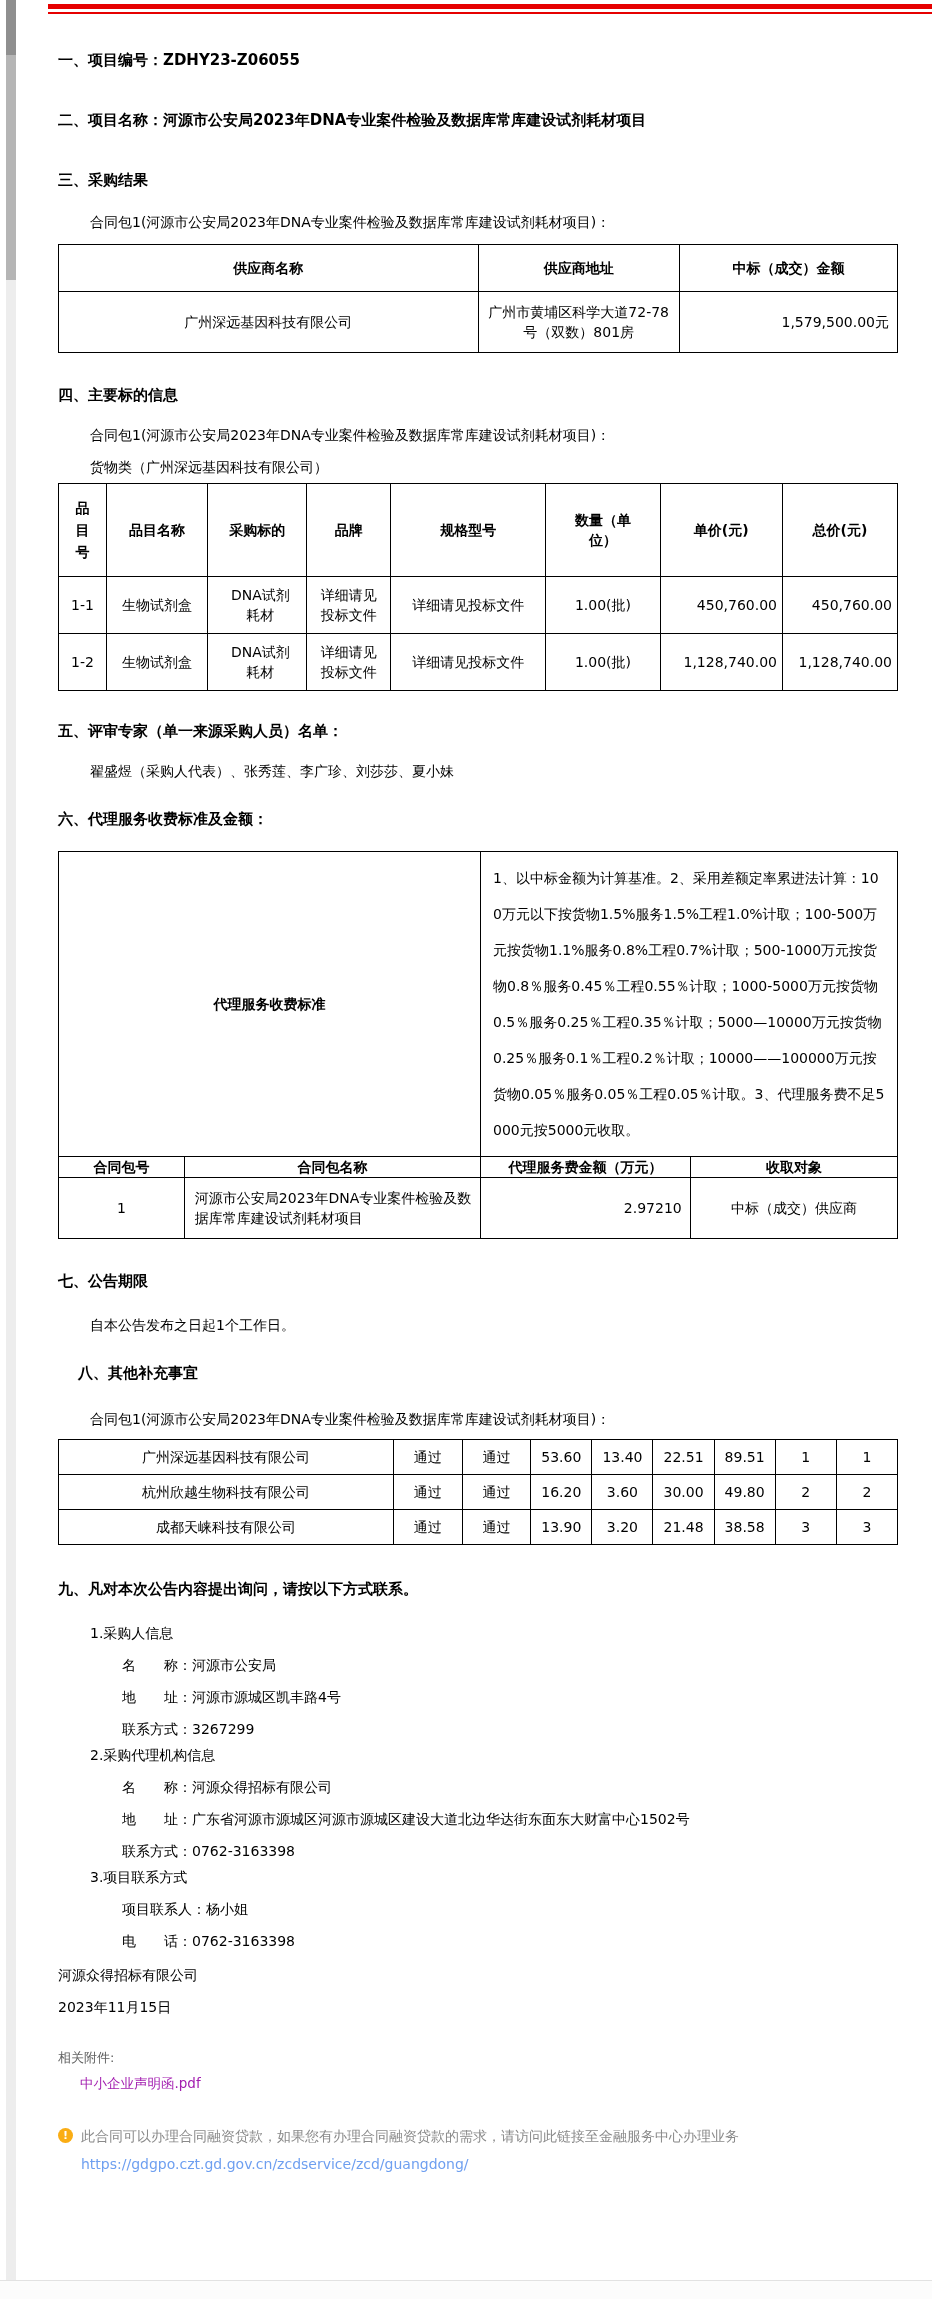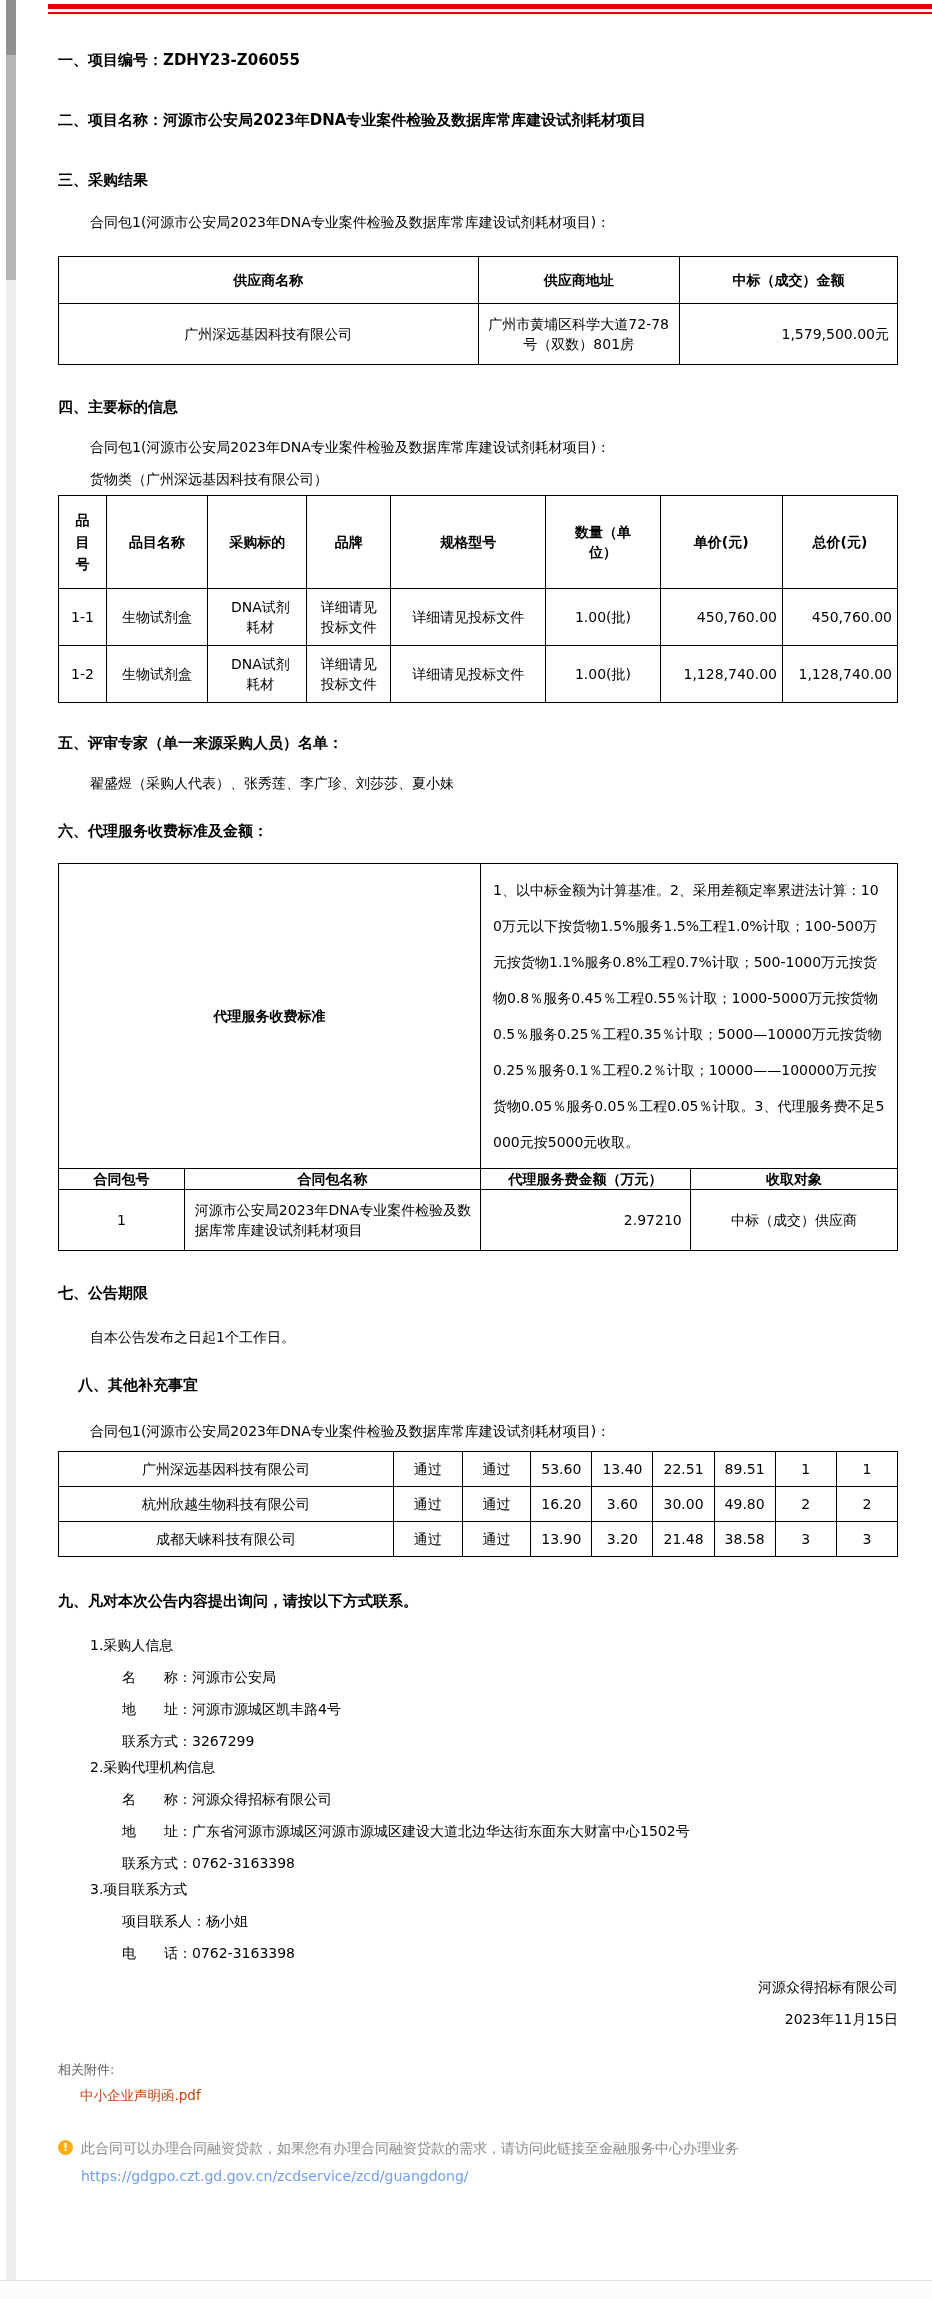--- a/index.html
+++ b/index.html
@@ -30,21 +30,21 @@
 
   table{border-collapse:collapse;width:100%;table-layout:fixed;}
   th,td{border:1px solid #000;font-size:14px;vertical-align:middle;word-break:break-all;}
   th{font-weight:bold;text-align:center;padding:13px 6px;line-height:20px;}
   td{text-align:center;padding:10px 6px;line-height:20px;}
   td.num{text-align:right;padding-right:8px;}
   td.left{text-align:left;padding-left:10px;}
 
   
   .t-result col.c1{width:50%;} .t-result col.c2{width:24%;} .t-result col.c3{width:26%;}
-  .t-result{margin-top:24px;}
+  .t-result{margin-top:12px;}
 
   
   .t-items{margin-top:6px;}
   .t-items col.c1{width:5.7%;} .t-items col.c2{width:12.1%;} .t-items col.c3{width:11.8%;}
   .t-items col.c4{width:10%;}  .t-items col.c5{width:18.5%;} .t-items col.c6{width:13.6%;}
   .t-items col.c7{width:14.6%;}.t-items col.c8{width:13.7%;}
   .t-items td{padding:8px 5px;}
   .vh{display:inline-block;width:1.15em;line-height:22px;}
   .w45{display:inline-block;max-width:4.6em;}
   .w42{display:inline-block;max-width:4.4em;}
@@ -61,24 +61,24 @@
   .t-score{margin-top:10px;}
   .t-score col.c1{width:40%;} .t-score col.cs{width:8.2%;} .t-score col.cn{width:7.3%;}
   .t-score th{padding:9px 3px;line-height:20px;}
   .t-score td{padding:7px 3px;}
   .w3{display:inline-block;max-width:3.3em;}
   .w2{display:inline-block;max-width:2.3em;}
 
   .contact-line{line-height:20px;margin-top:12px;}
   .contact-title{line-height:20px;margin-top:6px;}
 
-  .signature{ text-align:right;line-height:20px;}
+  .signature{ text-align:left;line-height:20px;}
 
   .attach-label{color:#5f5f5f;font-size:13px;margin-top:32px;line-height:17px;}
-  .attach-link{color:#c2410c;font-size:13.5px;margin-top:8px;margin-left:22px;line-height:18px;
+  .attach-link{color:#a21caf;font-size:13.5px;margin-top:8px;margin-left:22px;line-height:18px;
     text-decoration:none;display:inline-block;cursor:pointer;}
 
   .notice{margin-top:34px;color:#8a8a8a;font-size:14px;line-height:20px;}
   .notice-row{display:flex;align-items:flex-start;}
   .excl-icon{width:15px;height:15px;border-radius:50%;background:#faad14;color:#fff;
     font-size:11px;font-weight:bold;text-align:center;line-height:15px;flex:0 0 15px;
     margin-top:2px;margin-right:8px;}
   .notice-link{color:#6e9ff0;text-decoration:none;margin-left:23px;display:inline-block;margin-top:8px;cursor:pointer;}
 
   .bottom-divider{position:absolute;left:0;top:2280px;width:932px;height:1px;background:#e2e2e2;}

